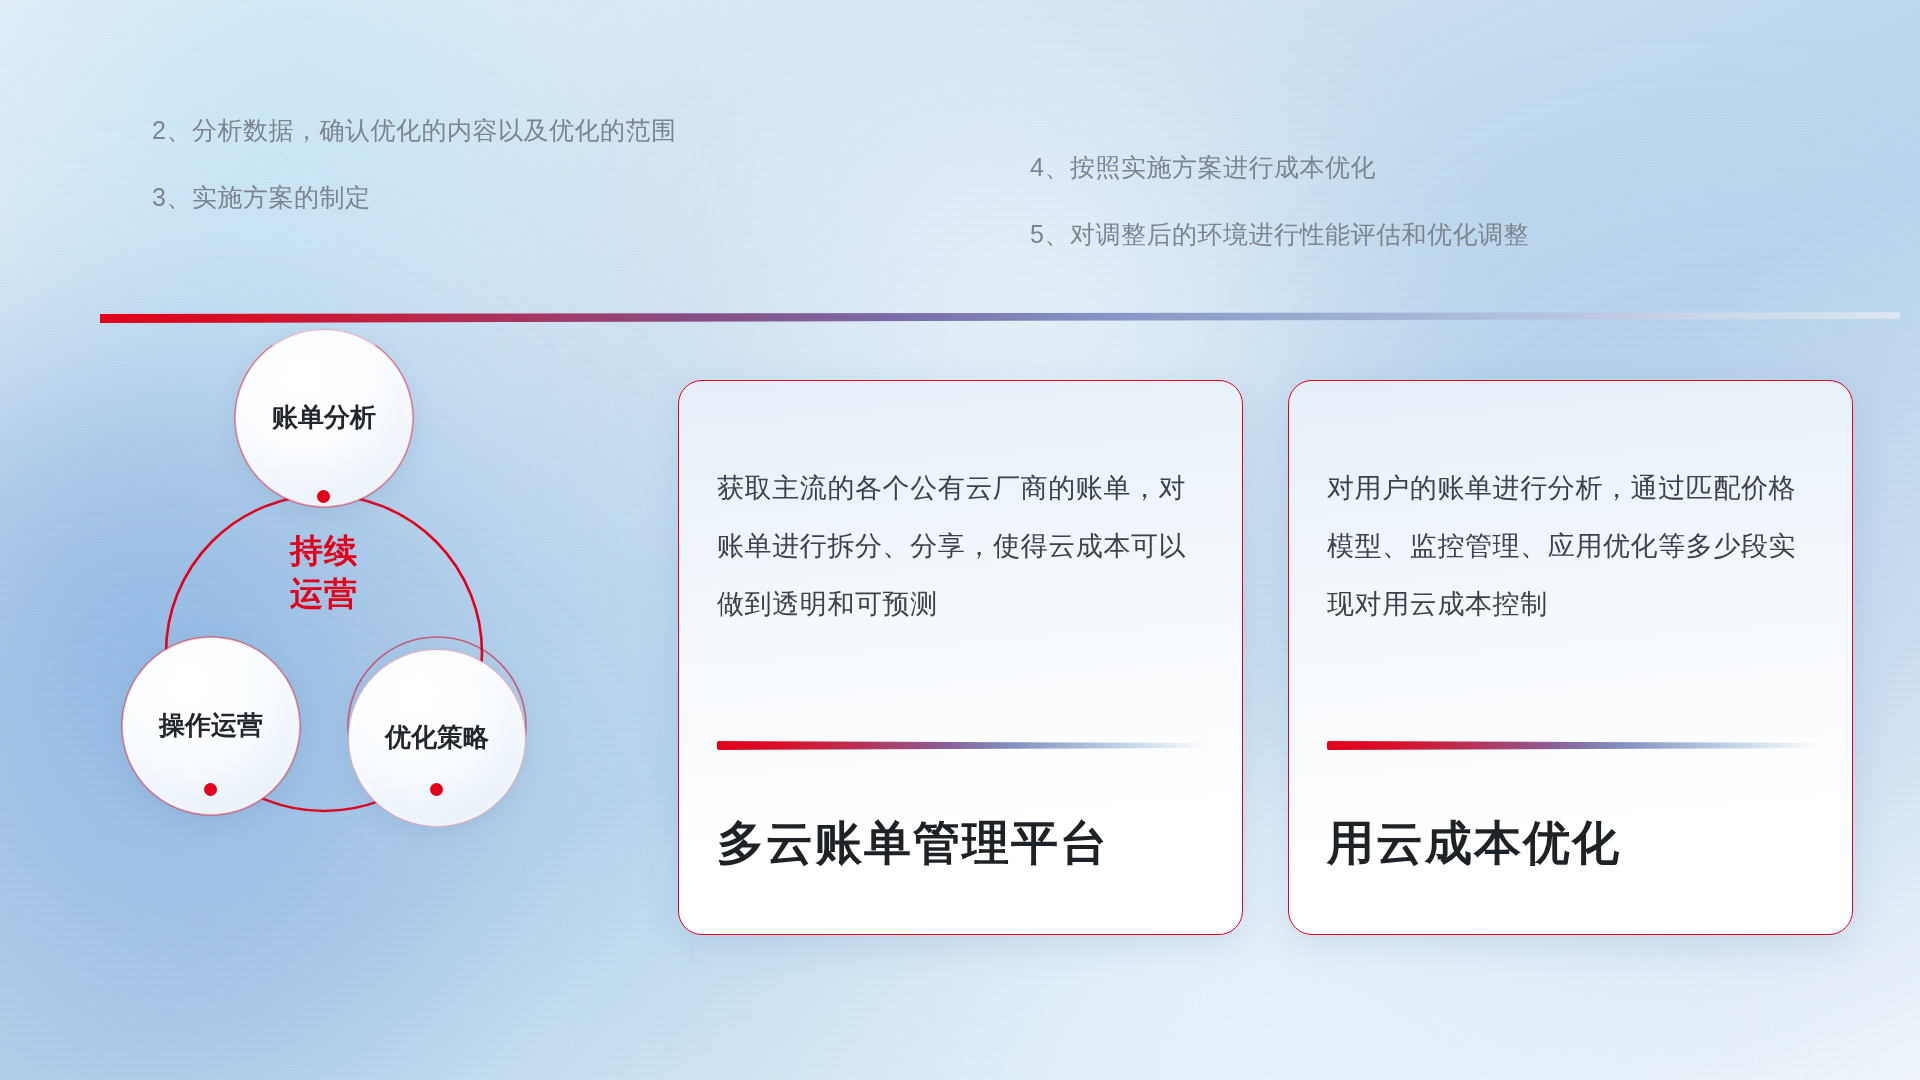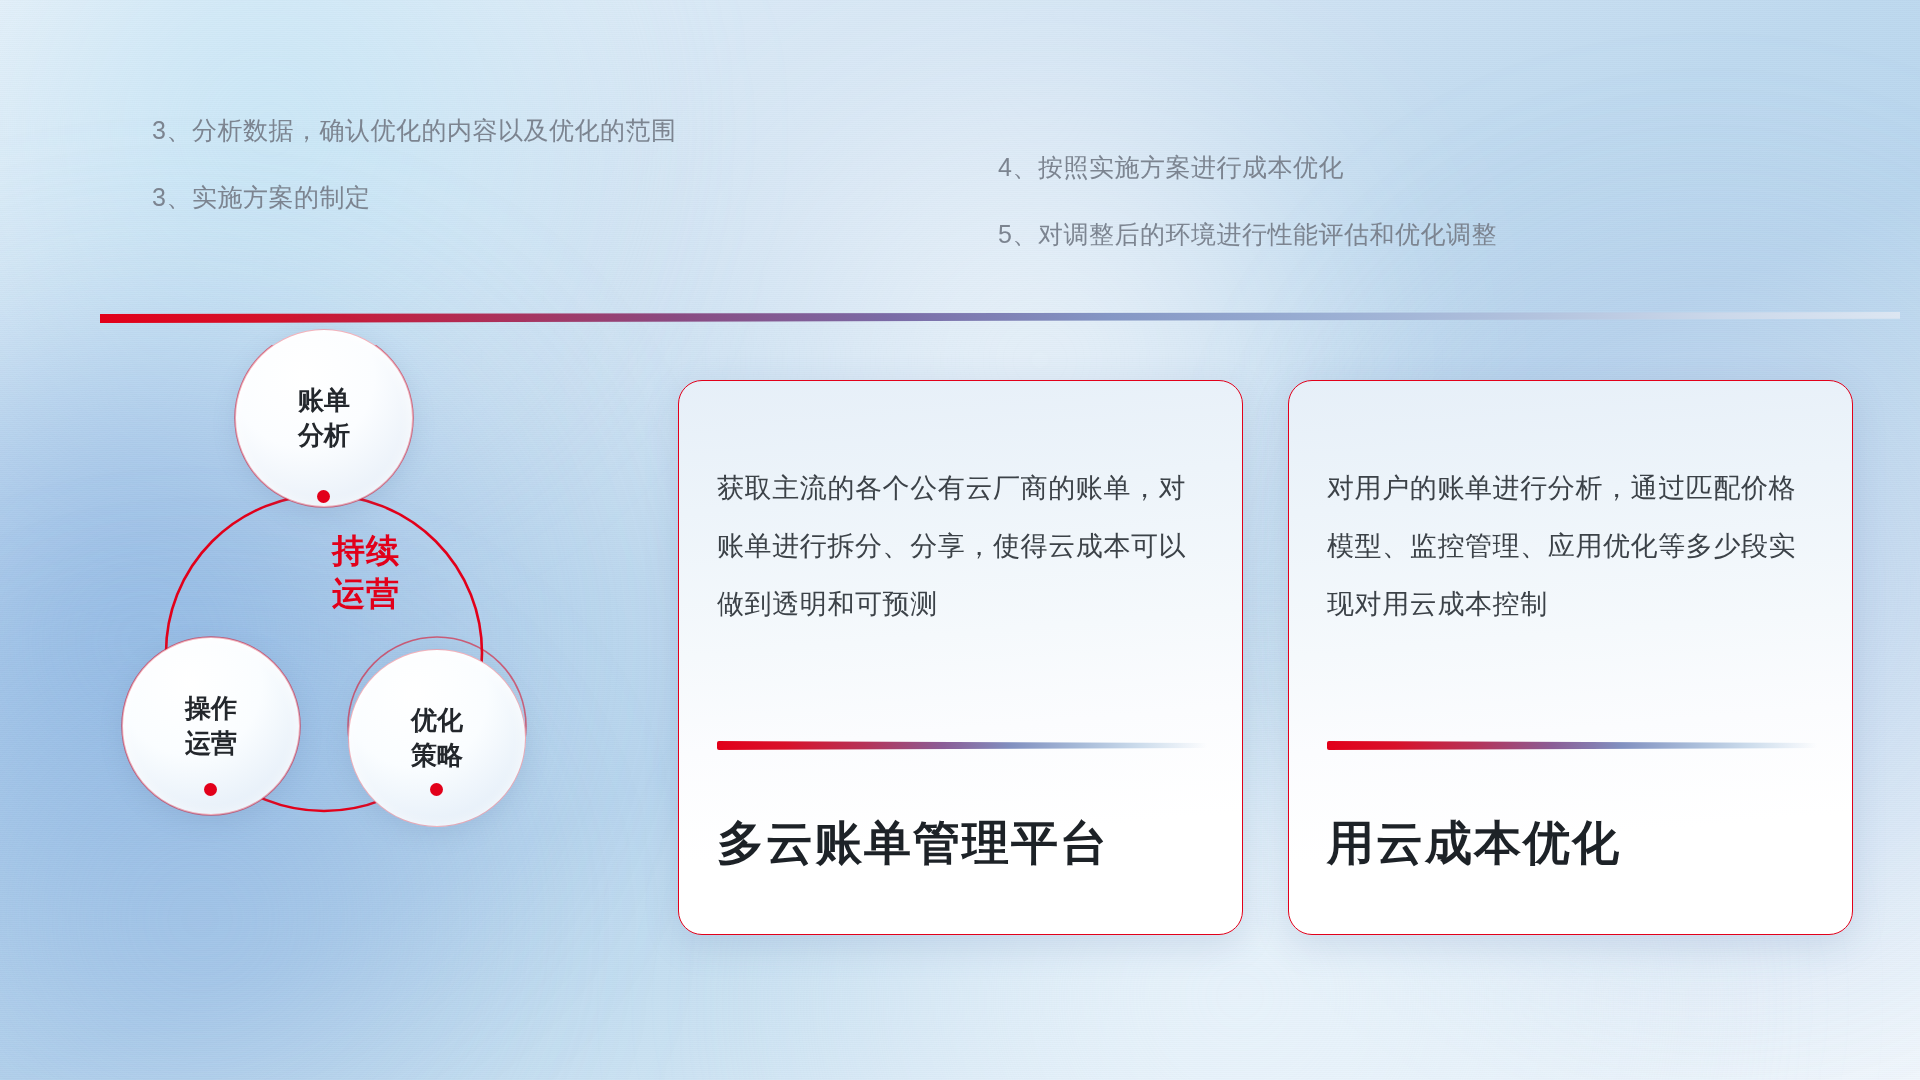--- a/index.html
+++ b/index.html
@@ -65,21 +65,21 @@
   
   .list {
     position:absolute;
     color:#7c8490;
     font-size:25px;
     line-height:1;
     letter-spacing:.5px;
     white-space:nowrap;
   }
   #list-left  { left:152px; top:118px; }
-  #list-right { left:998px; top:155px; }
+  #list-right { left:1030px; top:155px; }
   .list-item { margin-bottom:42px; }
   .list-item:last-child { margin-bottom:0; }
 
   
   #divider {
     position:absolute;
     left:100px; top:312px;
     width:1800px; height:11px;
   }
   #divider .bar {
@@ -97,21 +97,21 @@
       #dce6f2 100%);
     clip-path:polygon(0 18%, 100% 0, 100% 62%, 0 100%);
   }
 
   
   #venn { position:absolute; left:100px; top:345px; width:520px; height:590px; }
   #venn svg { position:absolute; left:0; top:0; }
   .node {
     position:absolute;
     border-radius:50%;
-    display:flex; flex-direction:column;
+    display:flex; flex-direction:row;
     align-items:center; justify-content:center;
     text-align:center;
     color:#23272c;
     font-weight:700;
     font-size:26px;
     line-height:1.35;
     border:1px solid rgba(226,0,26,.30);
     box-shadow:0 6px 22px rgba(110,140,180,.22), inset 0 2px 14px rgba(255,255,255,.85);
   }
   #node-top {
@@ -122,21 +122,21 @@
     left:22px; top:292px; width:178px; height:178px;
     background:radial-gradient(circle at 38% 26%, #ffffff 0%, #fafdff 42%, #eaf2fa 72%, #dce9f6 100%);
   }
   #node-br {
     left:248px; top:304px; width:178px; height:178px;
     background:radial-gradient(circle at 38% 26%, #ffffff 0%, #fafdff 42%, #eaf2fa 72%, #dce9f6 100%);
   }
   #center-label {
     position:absolute;
     left:148px; top:185px; width:152px;
-    text-align:right;
+    text-align:center;
     color:#e2001a;
     font-weight:800;
     font-size:33px;
     line-height:1.3;
     letter-spacing:1px;
   }
   .dot { position:absolute; width:13px; height:13px; border-radius:50%; background:#e2001a; }
   #dot-top { left:217px; top:145px; }
   #dot-bl  { left:104px; top:438px; }
   #dot-br  { left:330px; top:438px; }
@@ -189,21 +189,21 @@
   <div class="bg-blob blob-b"></div>
   <div class="bg-blob blob-a"></div>
   <div class="bg-blob blob-c"></div>
   <div class="bg-blob blob-d"></div>
   <div class="bg-blob blob-f"></div>
   <div class="bg-blob blob-e"></div>
   <div class="bg-noise"></div>
 </div>
 
 <div id="list-left" class="list">
-  <div class="list-item">3、分析数据，确认优化的内容以及优化的范围</div>
+  <div class="list-item">2、分析数据，确认优化的内容以及优化的范围</div>
   <div class="list-item">3、实施方案的制定</div>
 </div>
 
 <div id="list-right" class="list">
   <div class="list-item">4、按照实施方案进行成本优化</div>
   <div class="list-item">5、对调整后的环境进行性能评估和优化调整</div>
 </div>
 
 <div id="divider">
   <div class="bar"></div>

